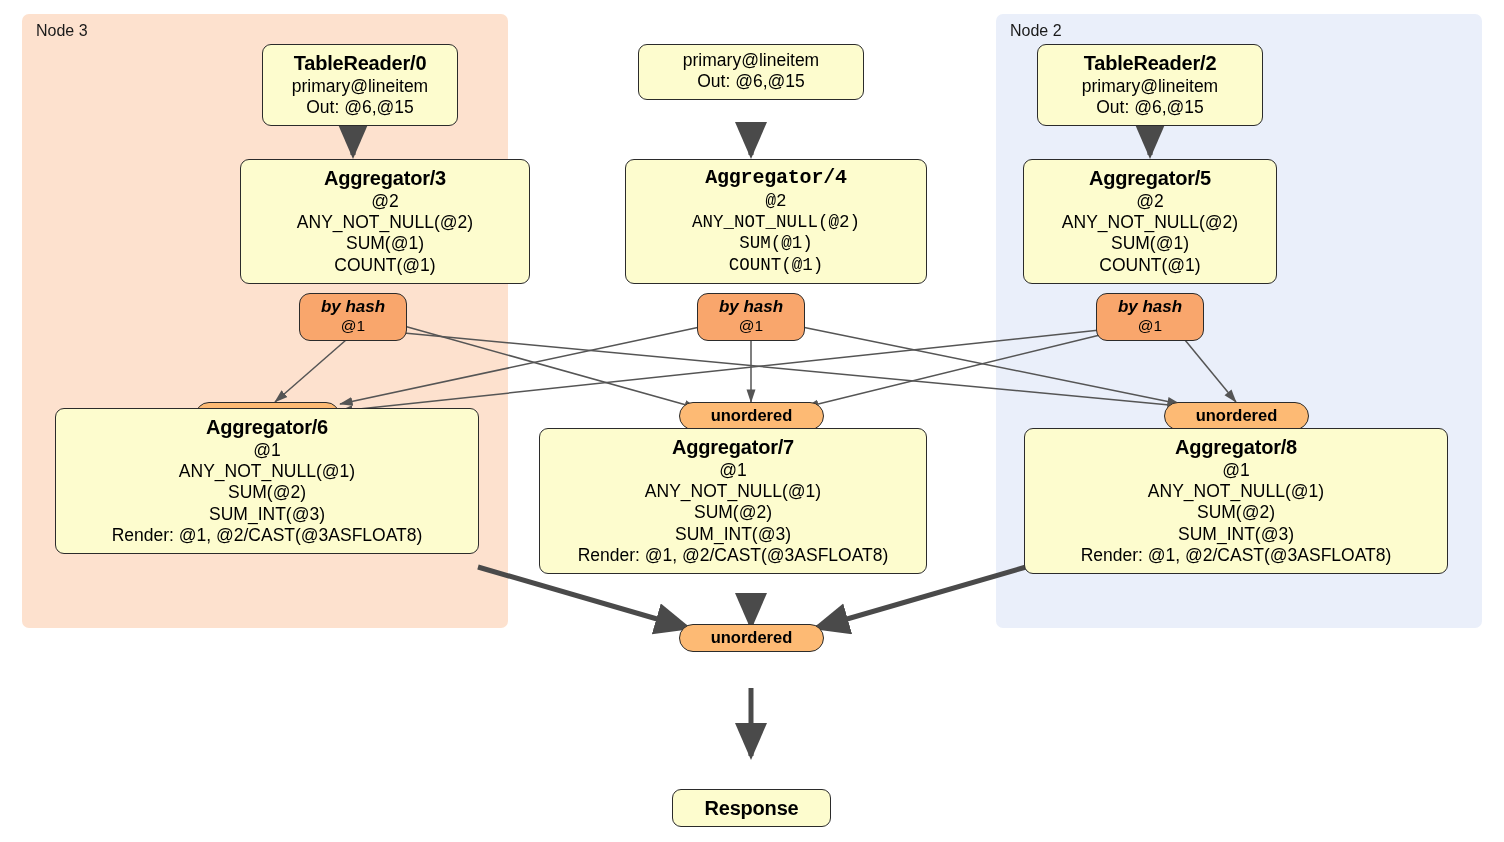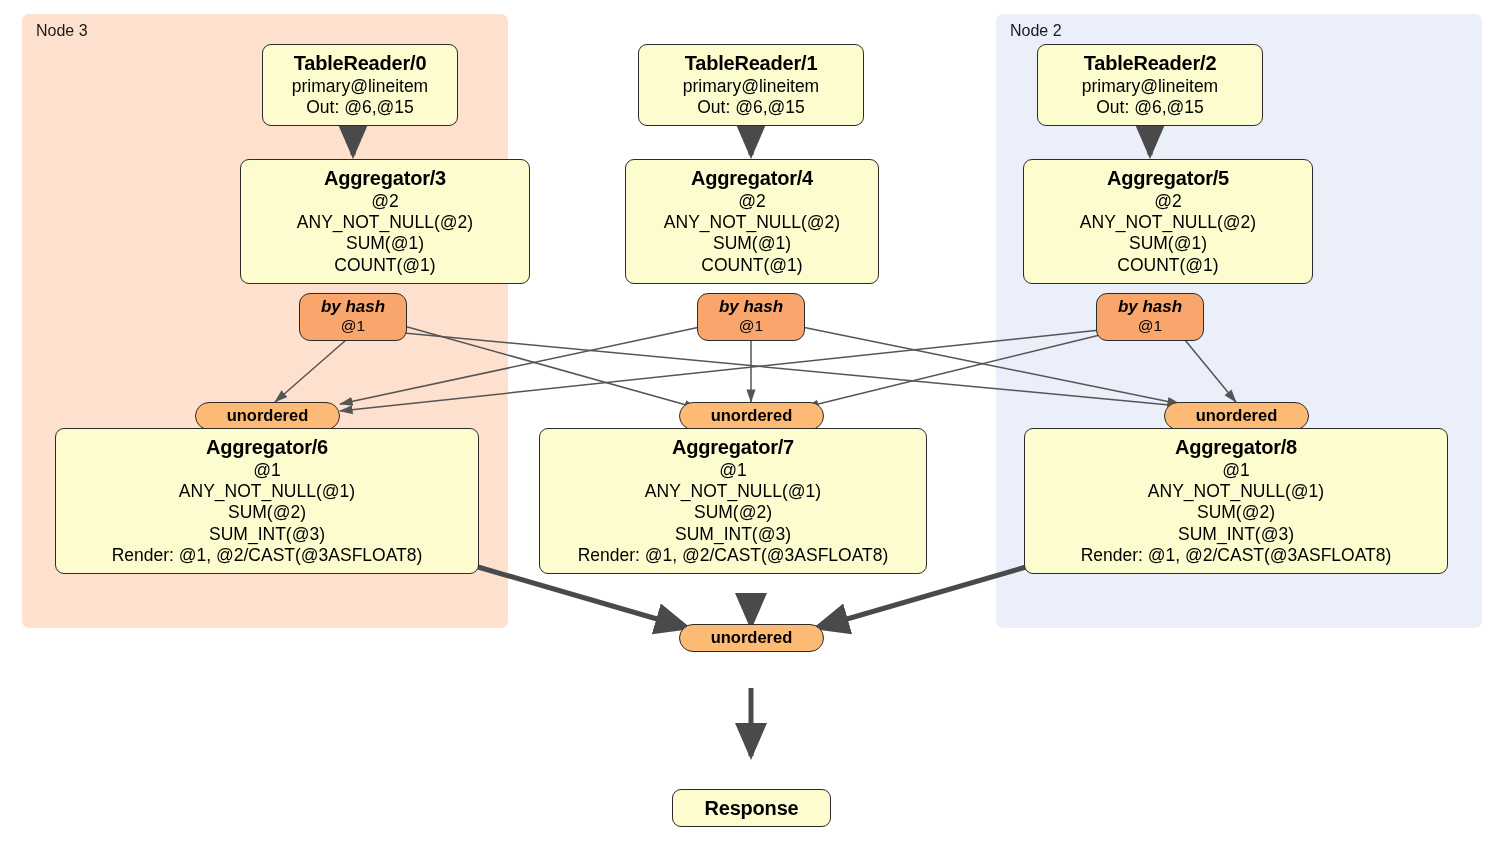--- a/index.html
+++ b/index.html
@@ -151,48 +151,47 @@
     </g>
   </svg>
 
   <div class="proc-box" style="left:240px; top:44px; width:196px;margin-left:22px;">
     <div class="proc-title">TableReader/0</div>
     <div class="proc-line">primary@lineitem</div>
     <div class="proc-line">Out: @6,@15</div>
   </div>
 
   <div class="proc-box" style="left:638px; top:44px; width:226px;">
-    <div class="proc-title">TableReader/1</div>
     <div class="proc-line">primary@lineitem</div>
     <div class="proc-line">Out: @6,@15</div>
   </div>
 
   <div class="proc-box" style="left:1037px; top:44px; width:226px;">
     <div class="proc-title">TableReader/2</div>
     <div class="proc-line">primary@lineitem</div>
     <div class="proc-line">Out: @6,@15</div>
   </div>
 
   <div class="proc-box" style="left:240px; top:159px; width:290px;">
     <div class="proc-title">Aggregator/3</div>
     <div class="proc-line">@2</div>
     <div class="proc-line">ANY_NOT_NULL(@2)</div>
     <div class="proc-line">SUM(@1)</div>
     <div class="proc-line">COUNT(@1)</div>
   </div>
 
-  <div class="proc-box" style="left:625px; top:159px; width:254px;">
+  <div class="proc-box" style="left:625px; top:159px; width:302px;font-family:Liberation Mono, monospace;">
     <div class="proc-title">Aggregator/4</div>
     <div class="proc-line">@2</div>
     <div class="proc-line">ANY_NOT_NULL(@2)</div>
     <div class="proc-line">SUM(@1)</div>
     <div class="proc-line">COUNT(@1)</div>
   </div>
 
-  <div class="proc-box" style="left:1023px; top:159px; width:290px;">
+  <div class="proc-box" style="left:1023px; top:159px; width:254px;">
     <div class="proc-title">Aggregator/5</div>
     <div class="proc-line">@2</div>
     <div class="proc-line">ANY_NOT_NULL(@2)</div>
     <div class="proc-line">SUM(@1)</div>
     <div class="proc-line">COUNT(@1)</div>
   </div>
 
   <div class="pill pill-byhash" style="left:299px; top:293px; width:108px; height:48px;">
     <span class="bh-title">by hash</span>
     <span class="bh-sub">@1</span>
@@ -207,21 +206,21 @@
     <span class="bh-title">by hash</span>
     <span class="bh-sub">@1</span>
   </div>
 
   <div class="pill pill-unordered" style="left:195px; top:402px; width:145px;">unordered</div>
 
   <div class="pill pill-unordered" style="left:679px; top:402px; width:145px;">unordered</div>
 
   <div class="pill pill-unordered" style="left:1164px; top:402px; width:145px;">unordered</div>
 
-  <div class="proc-box" style="left:55px; top:428px; width:424px;">
+  <div class="proc-box" style="left:55px; top:408px; width:424px;">
     <div class="proc-title">Aggregator/6</div>
     <div class="proc-line">@1</div>
     <div class="proc-line">ANY_NOT_NULL(@1)</div>
     <div class="proc-line">SUM(@2)</div>
     <div class="proc-line">SUM_INT(@3)</div>
     <div class="proc-line">Render: @1, @2/CAST(@3ASFLOAT8)</div>
   </div>
 
   <div class="proc-box" style="left:539px; top:428px; width:388px;">
     <div class="proc-title">Aggregator/7</div>

